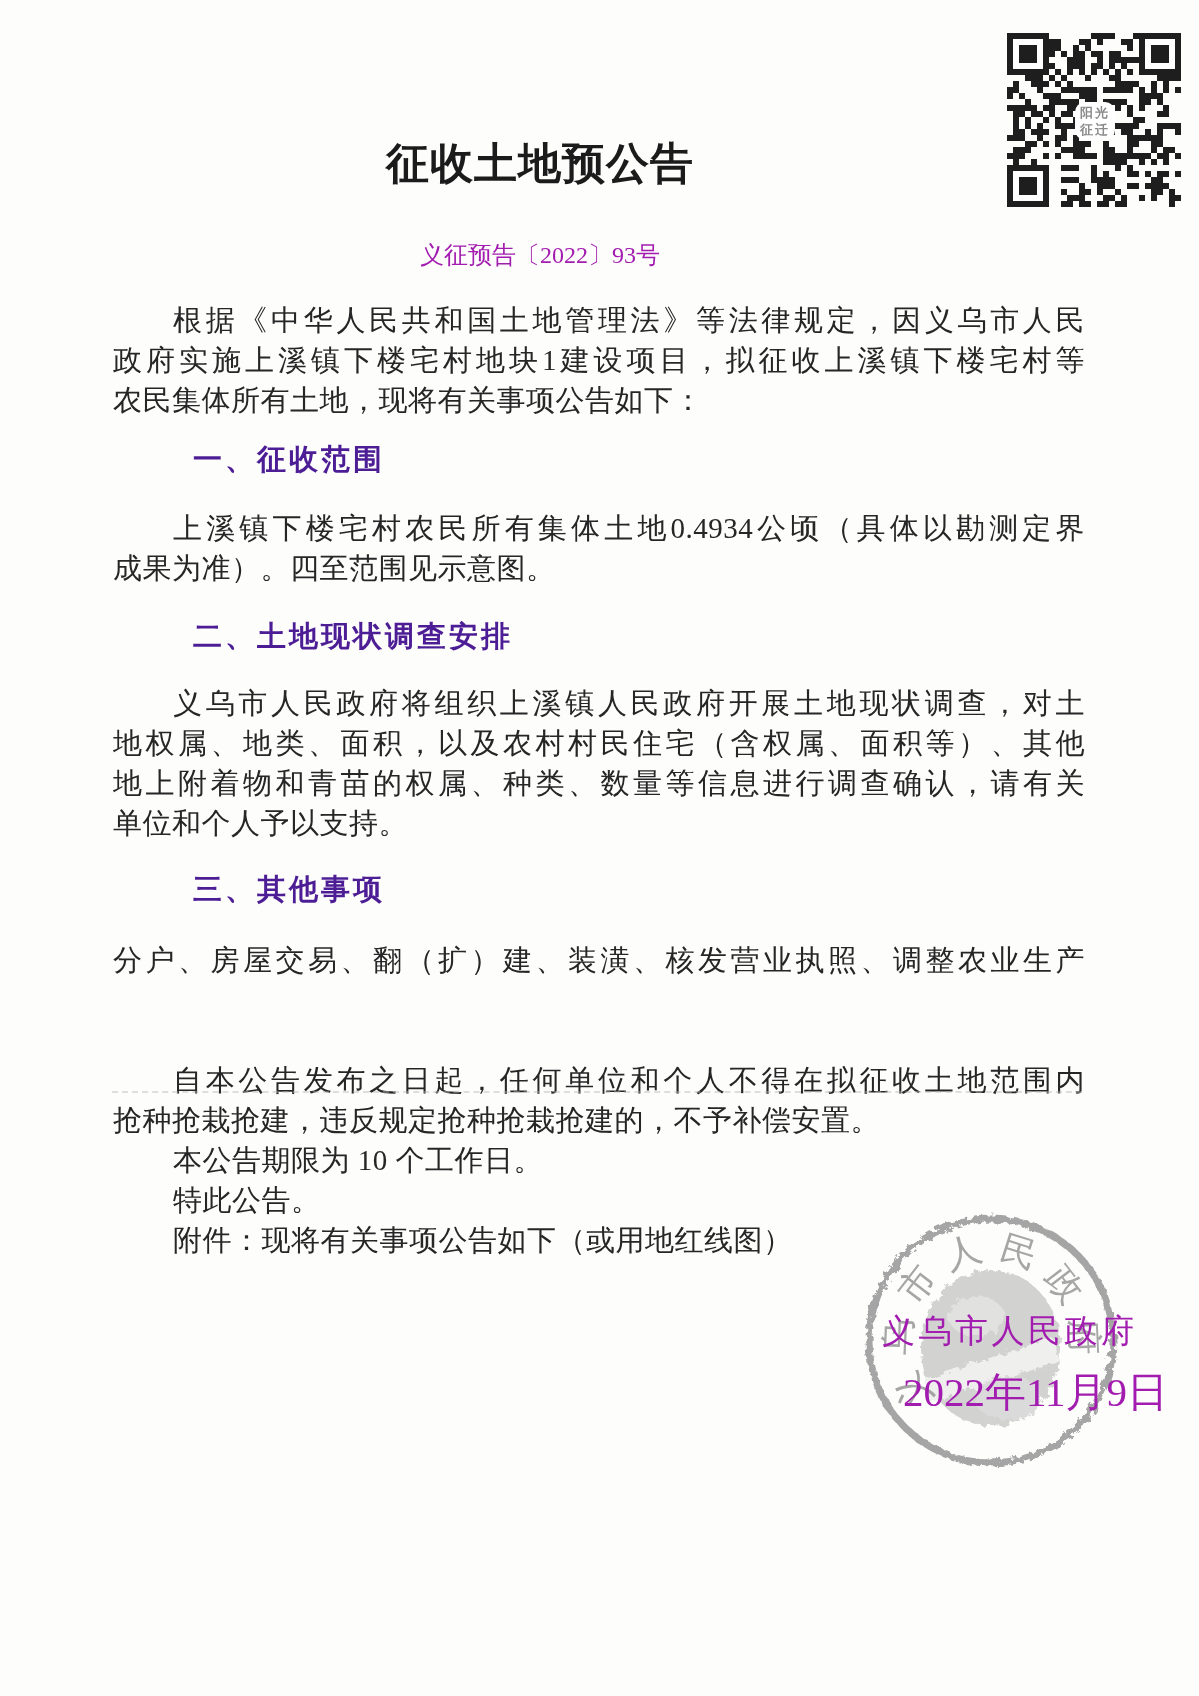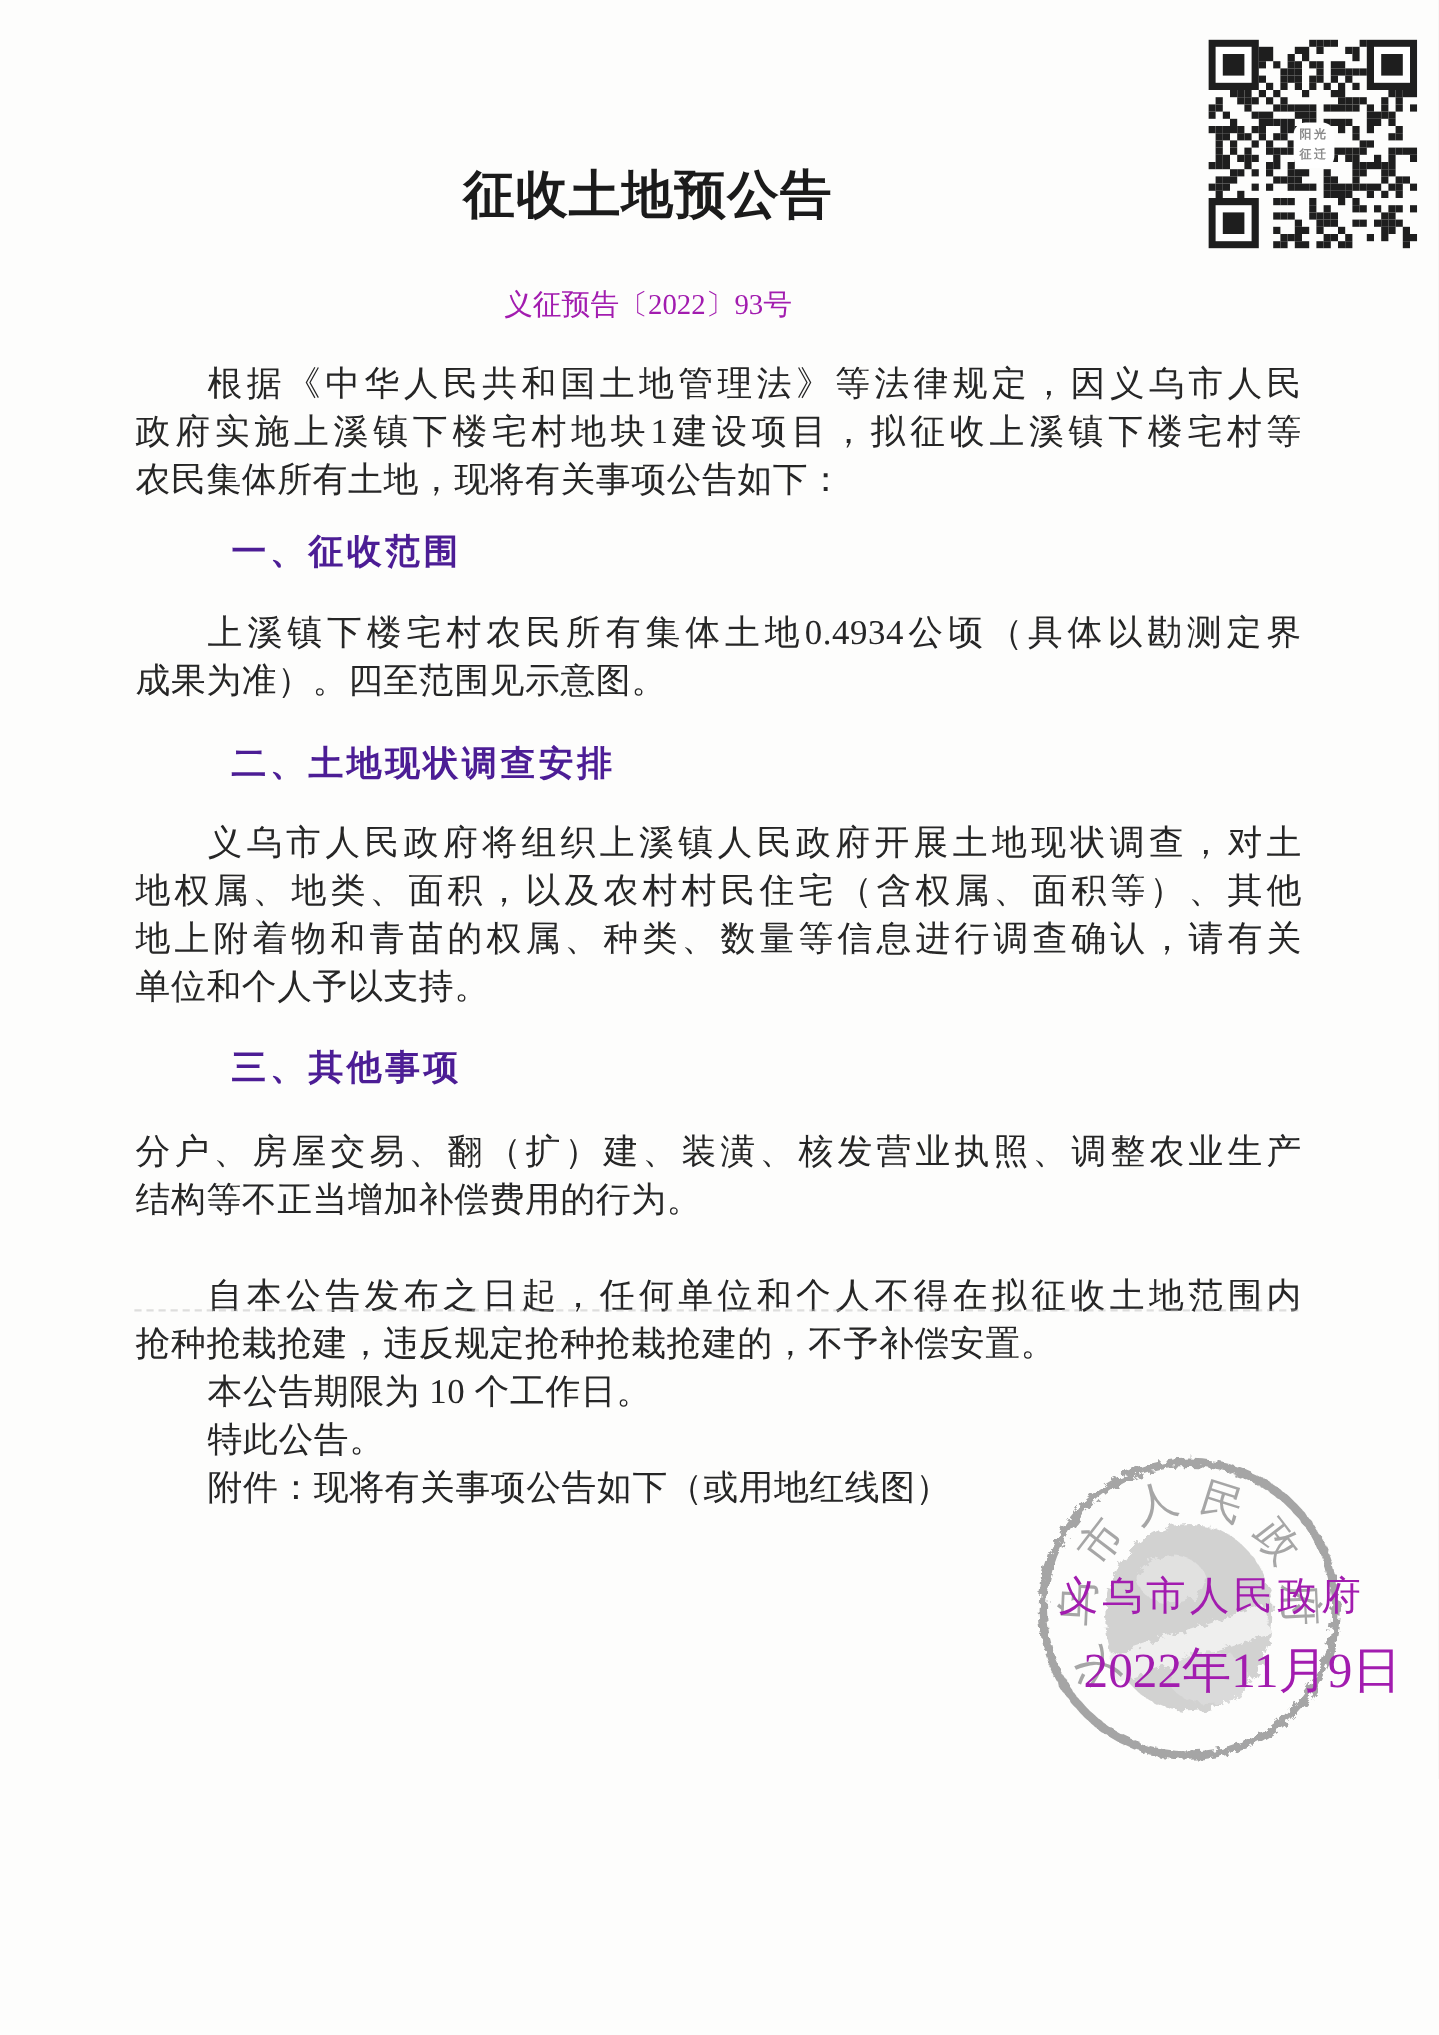--- a/index.html
+++ b/index.html
@@ -43,21 +43,21 @@
   
   .seal{position:absolute;left:858px;top:1208px;width:266px;height:266px;z-index:3;}
 
   
   .qr-wrap{position:absolute;left:1007px;top:33px;width:176px;height:176px;z-index:2;}
   .qr-wrap svg{display:block;width:174px;height:174px;}
   .qr-label{
     position:absolute;left:50%;top:50%;transform:translate(-50%,-50%);
     background:#ffffff;border-radius:10px;padding:2px 5px;
     font-family:"DejaVu Sans", sans-serif;font-weight:700;
-    font-size:10px;line-height:17px;letter-spacing:2px;color:#8a8a8a;
+    font-size:13px;line-height:17px;letter-spacing:2px;color:#8a8a8a;
     text-align:center;white-space:nowrap;
   }
 
   
   .scan-noise{
     position:absolute;left:112px;top:1091px;width:970px;height:0;
     border-top:2px dashed #b9b9b9;opacity:.45;
   }
 </style>
 </head>
@@ -427,21 +427,20 @@
   <div class="para" style="top:683px">
     <span class="bl ind fill">义乌市人民政府将组织上溪镇人民政府开展土地现状调查，对土</span>
     <span class="bl fill">地权属、地类、面积，以及农村村民住宅（含权属、面积等）、其他</span>
     <span class="bl fill">地上附着物和青苗的权属、种类、数量等信息进行调查确认，请有关</span>
     <span class="bl">单位和个人予以支持。</span>
   </div>
 
   <div class="sec-heading" style="top:871px">三、其他事项</div>
   <div class="para" style="top:940px">
     <span class="bl fill">分户、房屋交易、翻（扩）建、装潢、核发营业执照、调整农业生产</span>
-    <span class="bl">结构等不正当增加补偿费用的行为。</span>
   </div>
   <div class="para" style="top:1060px">
     <span class="bl ind fill">自本公告发布之日起，任何单位和个人不得在拟征收土地范围内</span>
     <span class="bl">抢种抢栽抢建，违反规定抢种抢栽抢建的，不予补偿安置。</span>
   </div>
   <div class="para" style="top:1140px">
     <span class="bl ind">本公告期限为 10 个工作日。</span>
   </div>
   <div class="para" style="top:1180px">
     <span class="bl ind">特此公告。</span>

